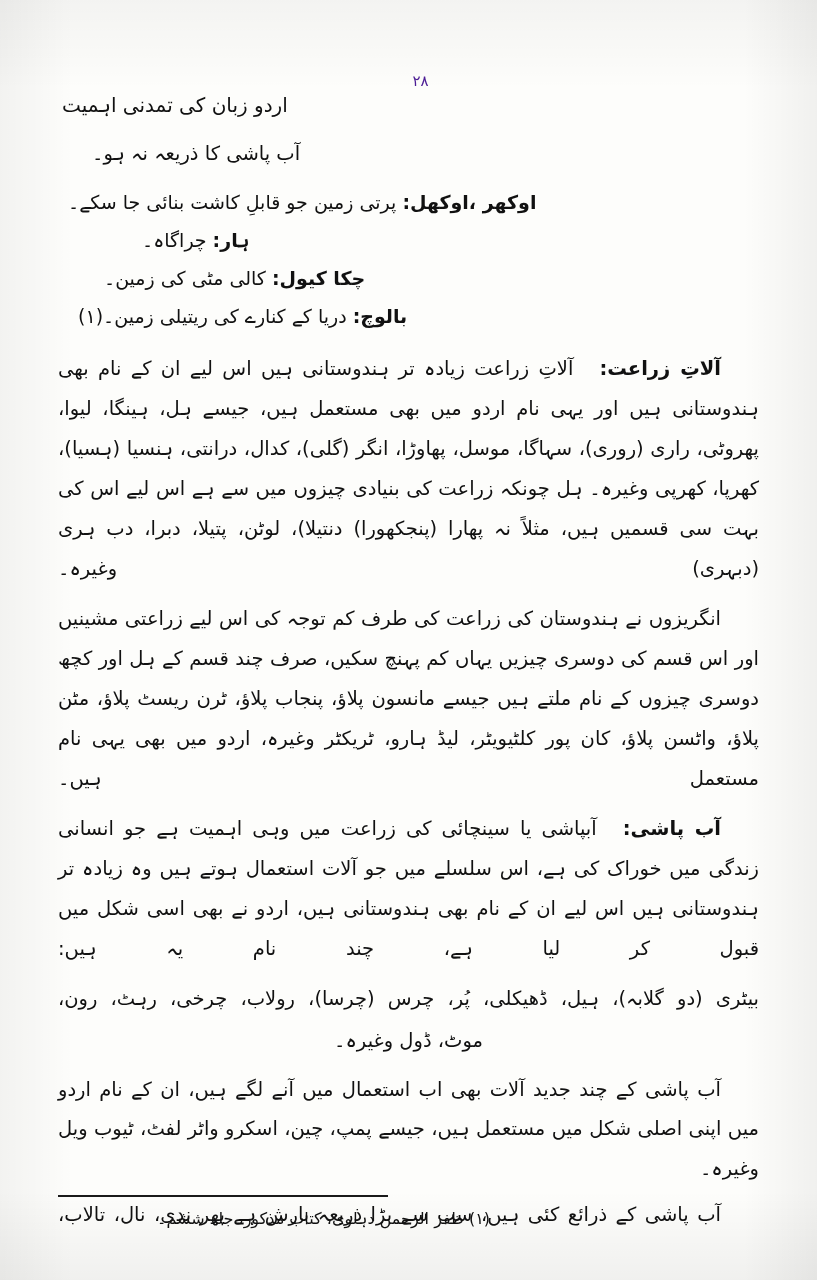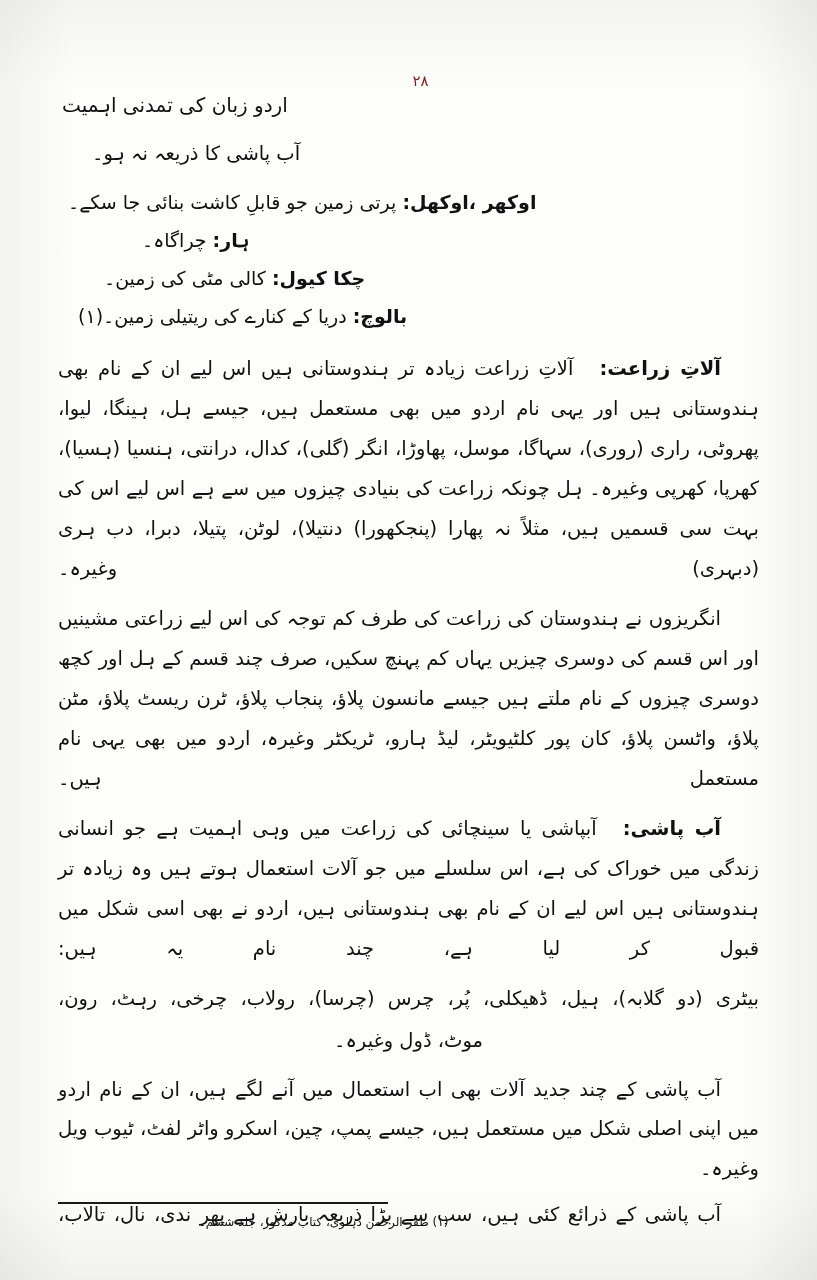--- a/index.html
+++ b/index.html
@@ -31,21 +31,21 @@
   }
 
   .folio {
     position: absolute;
     top: 72px;
     left: 0;
     right: 0;
     text-align: center;
     font-size: 15px;
     letter-spacing: 1px;
-    color: #7f1d1d;
+    color: #4c1d95;
     margin-left: 24px;
   }
 
   .running-head {
     text-align: left;
     direction: rtl;
     font-size: 20px;
     margin: 28px 0 12px 0;
     padding-left: 4px;
     line-height: 1.7;
@@ -120,21 +120,21 @@
   }
   .footnote-wrap {
     position: absolute;
     bottom: 46px;
     left: 58px;
     right: 58px;
   }
   .footnote {
     direction: rtl;
     text-align: center;
-    font-size: 12px;
+    font-size: 16px;
     line-height: 1.8;
     padding-right: 170px;
   }
 </style>
 </head>
 <body>
 
 <div class="page">
 
   <div class="folio">۲۸</div>

